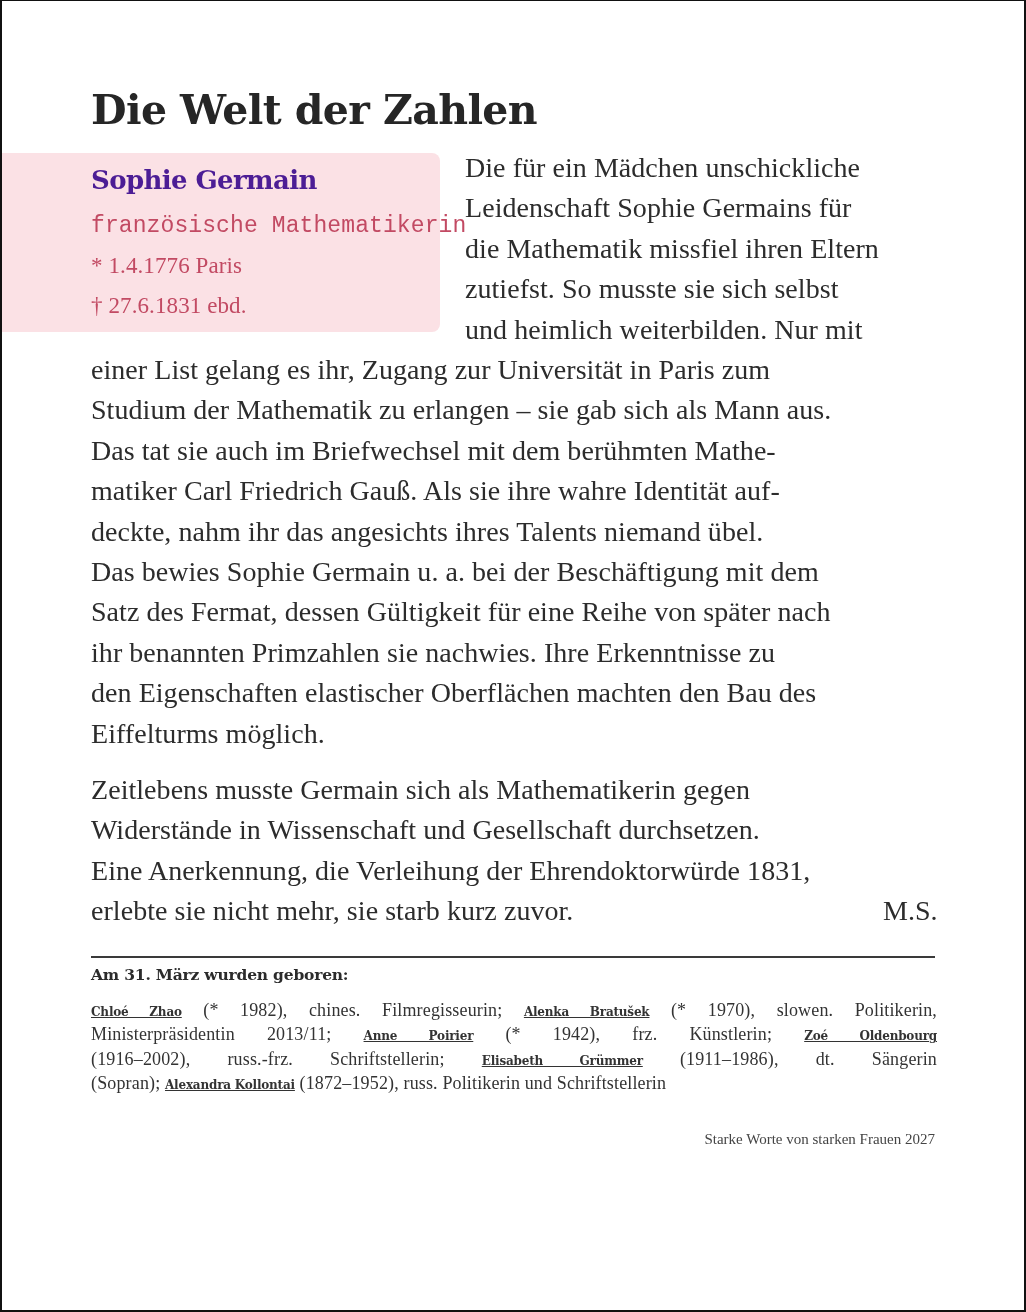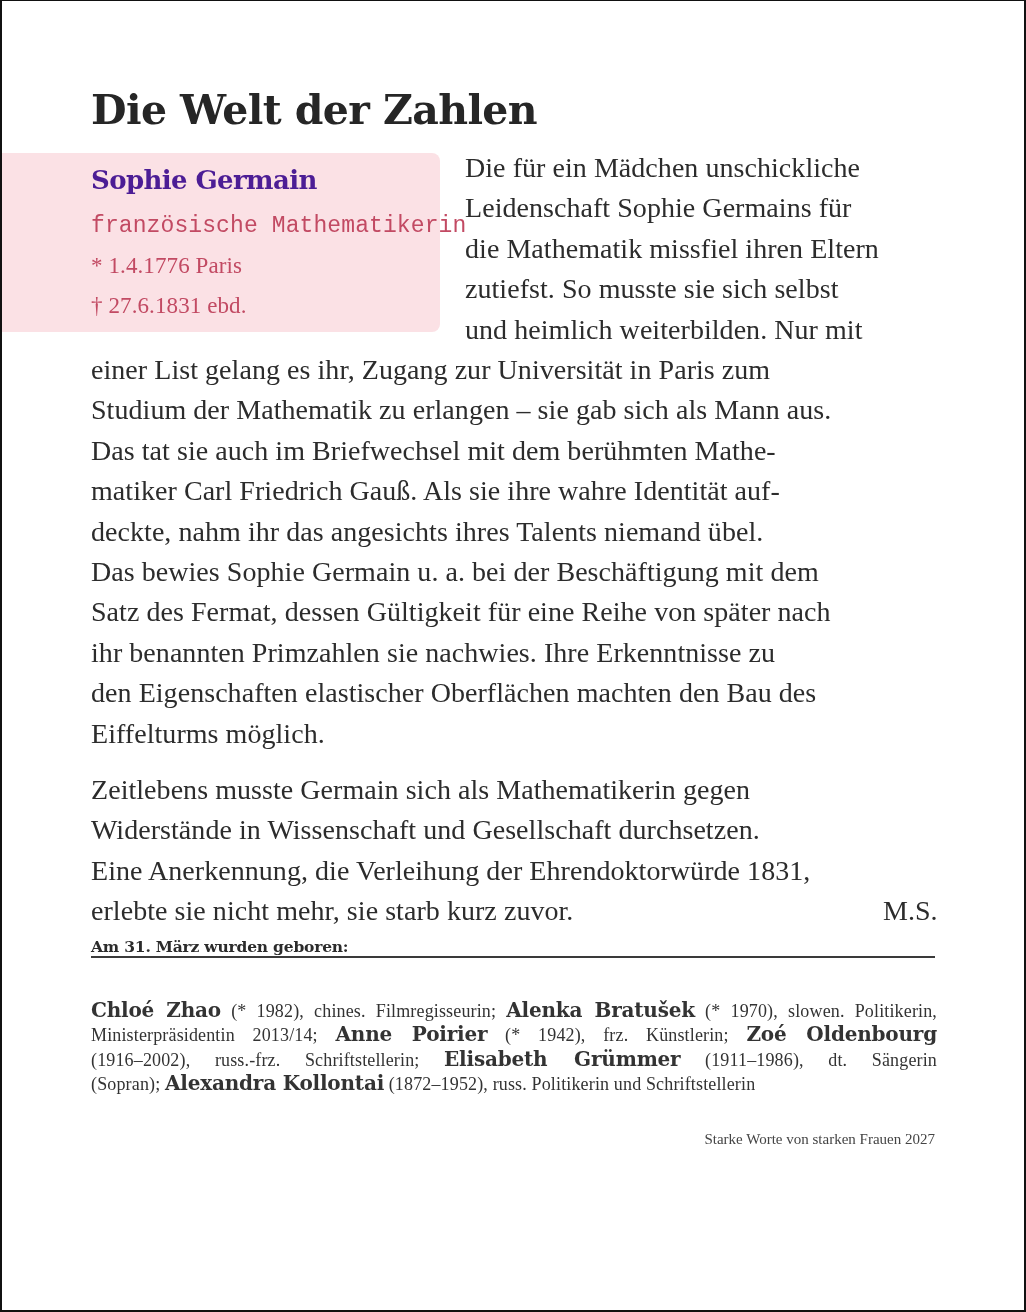--- a/index.html
+++ b/index.html
@@ -40,32 +40,32 @@
     .para1-right { position: absolute; left: 465px; top: 148px; }
     .para1-full  { position: absolute; left: 91px; top: 350px; }
     .para2       { position: absolute; left: 91px; top: 770px; }
     .line { display: block; height: 40.4px; }
     .signature { position: absolute; left: 843px; top: 891px; margin-left: 40px; }
 
     .rule {
       position: absolute; left: 91px; top: 956px; width: 844px; height: 2px; background: #3a3a3a;
     }
     .births-heading {
-      position: absolute; left: 91px; top: 937px;
+      position: absolute; left: 91px; top: 965px;
       font-family: "DejaVu Serif", serif; font-weight: bold; font-size: 15.5px; color: #2b2b2b;
       letter-spacing: -0.2px;
     }
     .births-text {
       position: absolute; left: 91px; top: 998px; width: 846px;
       font-family: "Liberation Serif", serif; font-size: 18px; line-height: 24.3px; color: #333;
       text-align: justify; letter-spacing: 0.15px;
     }
     .births-line { display: block; height: 24.3px; white-space: nowrap; text-align-last: justify; text-align: justify; }
     .births-line.last { text-align-last: left; }
-    .b { font-family: "DejaVu Serif", serif; font-weight: bold; font-size: 20px; letter-spacing: -0.2px; }
+    .b { font-family: "DejaVu Serif", serif; font-weight: bold; font-size: 12px; letter-spacing: -0.2px; text-decoration: underline; }
     .footer {
       position: absolute; right: 91px; top: 1131px;
       font-family: "Liberation Serif", serif; font-size: 15px; color: #444;
     }
   </style>
 </head>
 <body>
 
 <div class="page-frame"></div>
 
@@ -104,18 +104,18 @@
   <span class="line">Eine Anerkennung, die Verleihung der Ehrendoktorwürde 1831,</span>
   <span class="line">erlebte sie nicht mehr, sie starb kurz zuvor.</span>
 </div>
 <div class="body-text signature">M.S.</div>
 
 <div class="rule"></div>
 
 <div class="births-heading">Am 31. März wurden geboren:</div>
 <div class="births-text" id="births-text">
     <span class="births-line"><span class="b">Chloé Zhao</span><span> (* 1982), chines. Filmregisseurin; </span><span class="b">Alenka Bratušek</span><span> (* 1970), slowen. Politikerin,</span></span>
-    <span class="births-line"><span>Ministerpräsidentin 2013/14; </span><span class="b">Anne Poirier</span><span> (* 1942), frz. Künstlerin; </span><span class="b">Zoé Oldenbourg</span></span>
+    <span class="births-line"><span>Ministerpräsidentin 2013/11; </span><span class="b">Anne Poirier</span><span> (* 1942), frz. Künstlerin; </span><span class="b">Zoé Oldenbourg</span></span>
     <span class="births-line"><span>(1916–2002), russ.-frz. Schriftstellerin; </span><span class="b">Elisabeth Grümmer</span><span> (1911–1986), dt. Sängerin</span></span>
     <span class="births-line last"><span>(Sopran); </span><span class="b">Alexandra Kollontai</span><span> (1872–1952), russ. Politikerin und Schriftstellerin</span></span>
   </div>
 
 <div class="footer">Starke Worte von starken Frauen 2027</div>
 
 </body></html>

